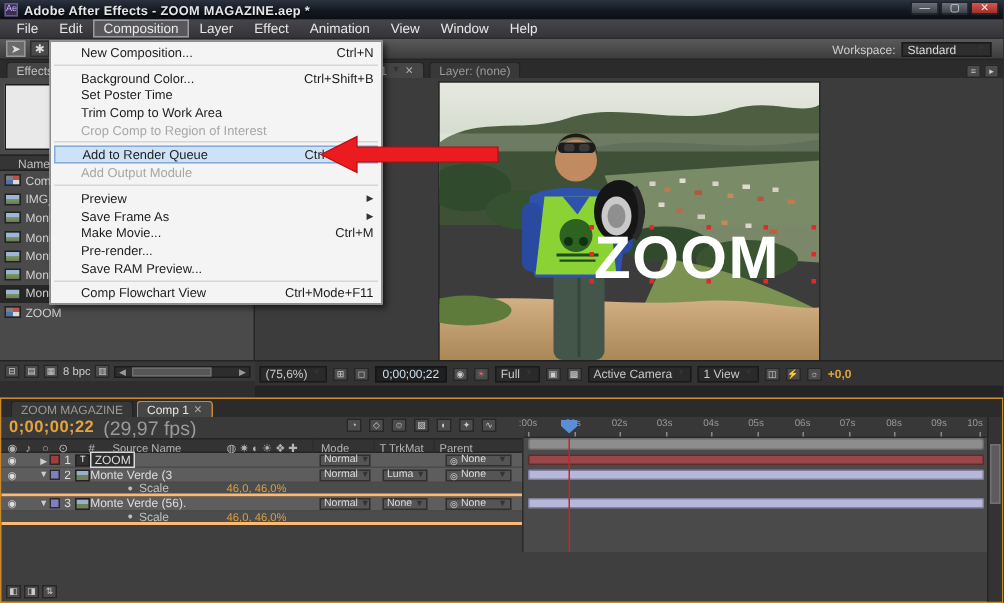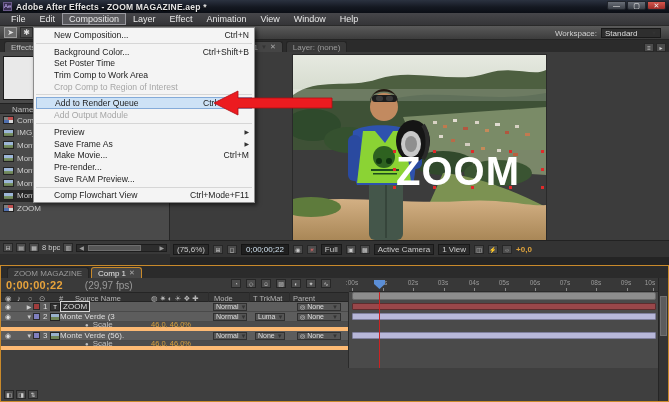--- a/index.html
+++ b/index.html
@@ -62,43 +62,43 @@
   .scr-arrow{font-size:6px;color:#999;padding:0 2px;}
 
   
   .viewer{left:170px;top:40px;width:499px;height:225px;background:#3d3d3d;}
   .viewer .tabrow{width:499px;}
   .pasteboard{left:0;top:12px;width:499px;height:188px;background:#3c3c3c;overflow:hidden;}
   .photo{position:absolute;left:123px;top:3px;width:253px;height:185px;box-shadow:0 0 0 1px #2a2a2a;}
   .view-toolbar{left:0;top:200px;width:499px;height:17px;background:#333;border-top:1px solid #222;
     display:flex;align-items:center;gap:4px;padding:0 3px;font-size:8px;}
   .vt-drop{height:11px;background:#2a2a2a;border:1px solid #191919;color:#c9c9c9;display:flex;
-    align-items:center;gap:3px;padding:0 3px;white-space:nowrap;flex-direction:column;}
+    align-items:center;gap:3px;padding:0 3px;white-space:nowrap;}
   .vt-time{height:11px;background:#1f1f1f;border:1px solid #151515;color:#cfe0ee;padding:0 4px;
     display:flex;align-items:center;}
   .exposure{color:#e0a43c;font-weight:bold;}
   .viewer-gap{left:170px;top:257px;width:499px;height:8px;background:#242424;}
   .proj-gap{left:0;top:254px;width:170px;height:11px;background:#2e2e2e;}
 
   
   .timeline{left:0;top:265px;width:669px;height:137px;background:#3f3f3f;
     border:1px solid #c98a2b;}
   .tl-tabs{left:0;top:0;width:667px;height:12px;background:#2b2b2b;display:flex;align-items:flex-end;padding-left:6px;gap:2px;}
   .tl-tab-active{border-color:#c98a2b;background:#464646;color:#e6e6e6;}
   .tl-info{left:0;top:12px;width:667px;height:14px;background:#3a3a3a;display:flex;align-items:center;}
   .tl-timecode{color:#e8a33b;font-weight:bold;font-size:11px;margin-left:5px;letter-spacing:.3px;}
-  .tl-fps{color:#9a9a9a;font-size:10px;margin-left:22px;}
+  .tl-fps{color:#9a9a9a;font-size:13px;margin-left:6px;}
   .tl-info-icons{position:absolute;left:230px;top:1px;display:flex;gap:5px;}
   .tl-header{left:0;top:26px;width:667px;height:10px;background:#333;border-top:1px solid #252525;
     border-bottom:1px solid #252525;color:#b5b5b5;font-size:7.5px;}
   .tl-header span{position:absolute;top:1px;}
   .col-sep{position:absolute;top:26px;width:1px;height:55px;background:#2c2c2c;}
   .row{left:0;width:667px;display:flex;align-items:center;font-size:8px;color:#dedede;}
   .row.layerrow{background:#5d5d5d;border-bottom:1px solid #4a4a4a;height:10px;}
-  .row.subrow{background:#4c4c4c;border-bottom:4px solid #fdba74;height:9px;color:#c0c0c0;}
+  .row.subrow{background:#4c4c4c;border-bottom:2px solid #fdba74;height:9px;color:#c0c0c0;}
   .chip{width:7px;height:7px;border:1px solid #2a2a2a;}
   .twirl{font-size:6px;color:#ccc;width:8px;text-align:center;}
   .lnum{width:10px;text-align:center;color:#ddd;}
   .licon{width:10px;height:8px;border:1px solid #222;background:linear-gradient(180deg,#98b0cc 50%,#6e8458 50%);}
   .licon.text{background:#303030;color:#eee;font-size:6px;line-height:7px;text-align:center;}
   .lname{white-space:nowrap;}
   .lname.selected{border:1px solid #d8d8d8;background:#2e2e2e;padding:0 2px;}
   .dropbox{height:8px;background:#555;border:1px solid #303030;color:#ddd;font-size:7px;
     display:flex;align-items:center;gap:2px;padding:0 2px;white-space:nowrap;position:absolute;}
   .scaleval{color:#d8a03c;position:absolute;font-size:7.5px;}

